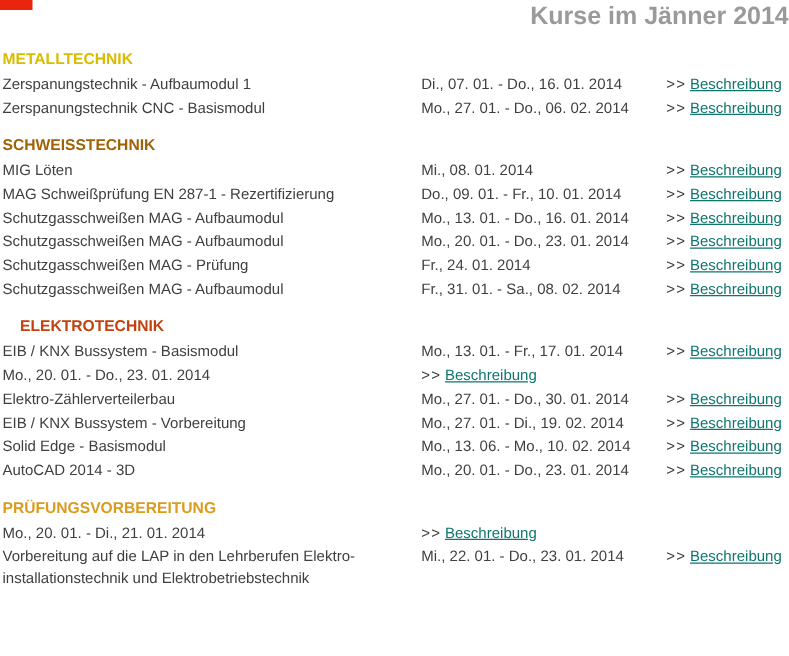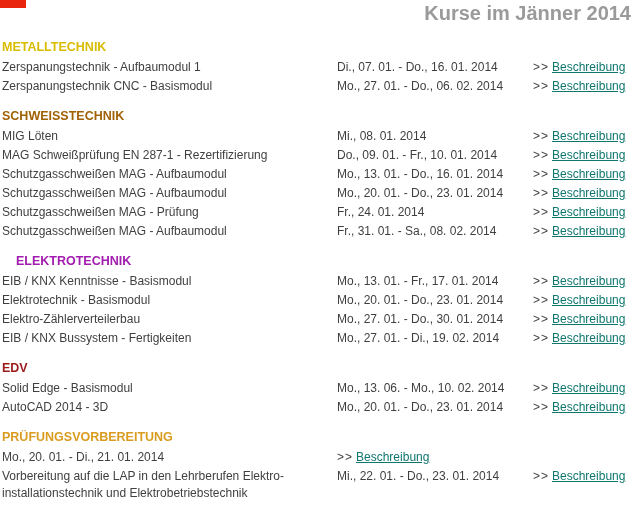--- a/index.html
+++ b/index.html
@@ -135,50 +135,48 @@
 
   <div class="course-row">
     <span class="course-name">Schutzgasschweißen MAG - Aufbaumodul</span>
     <span class="course-date">Fr., 31. 01. - Sa., 08. 02. 2014</span>
     <span class="course-link-cell"><span class="link-prefix">&gt;&gt;</span><a href="#" class="course-link">Beschreibung</a></span>
   </div>
 </div>
   </section>
 
   <section class="course-section">
-    <h2 class="section-heading" style="color: #a21caf; padding-left: 14px;">ELEKTROTECHNIK</h2>
-    <div class="rows">
-  <div class="course-row">
-    <span class="course-name">EIB / KNX Kenntnisse - Basismodul</span>
+    <h2 class="section-heading" style="color: #c2410c; padding-left: 14px;">ELEKTROTECHNIK</h2>
+    <div class="rows">
+  <div class="course-row">
+    <span class="course-name">EIB / KNX Bussystem - Basismodul</span>
     <span class="course-date">Mo., 13. 01. - Fr., 17. 01. 2014</span>
     <span class="course-link-cell"><span class="link-prefix">&gt;&gt;</span><a href="#" class="course-link">Beschreibung</a></span>
   </div>
 
   <div class="course-row">
-    <span class="course-name">Elektrotechnik - Basismodul</span>
     <span class="course-date">Mo., 20. 01. - Do., 23. 01. 2014</span>
     <span class="course-link-cell"><span class="link-prefix">&gt;&gt;</span><a href="#" class="course-link">Beschreibung</a></span>
   </div>
 
   <div class="course-row">
     <span class="course-name">Elektro-Zählerverteilerbau</span>
     <span class="course-date">Mo., 27. 01. - Do., 30. 01. 2014</span>
     <span class="course-link-cell"><span class="link-prefix">&gt;&gt;</span><a href="#" class="course-link">Beschreibung</a></span>
   </div>
 
   <div class="course-row">
-    <span class="course-name">EIB / KNX Bussystem - Fertigkeiten</span>
+    <span class="course-name">EIB / KNX Bussystem - Vorbereitung</span>
     <span class="course-date">Mo., 27. 01. - Di., 19. 02. 2014</span>
     <span class="course-link-cell"><span class="link-prefix">&gt;&gt;</span><a href="#" class="course-link">Beschreibung</a></span>
   </div>
 </div>
   </section>
 
   <section class="course-section">
-    <h2 class="section-heading" style="color: rgb(156, 26, 26);">EDV</h2>
     <div class="rows">
   <div class="course-row">
     <span class="course-name">Solid Edge - Basismodul</span>
     <span class="course-date">Mo., 13. 06. - Mo., 10. 02. 2014</span>
     <span class="course-link-cell"><span class="link-prefix">&gt;&gt;</span><a href="#" class="course-link">Beschreibung</a></span>
   </div>
 
   <div class="course-row">
     <span class="course-name">AutoCAD 2014 - 3D</span>
     <span class="course-date">Mo., 20. 01. - Do., 23. 01. 2014</span>

